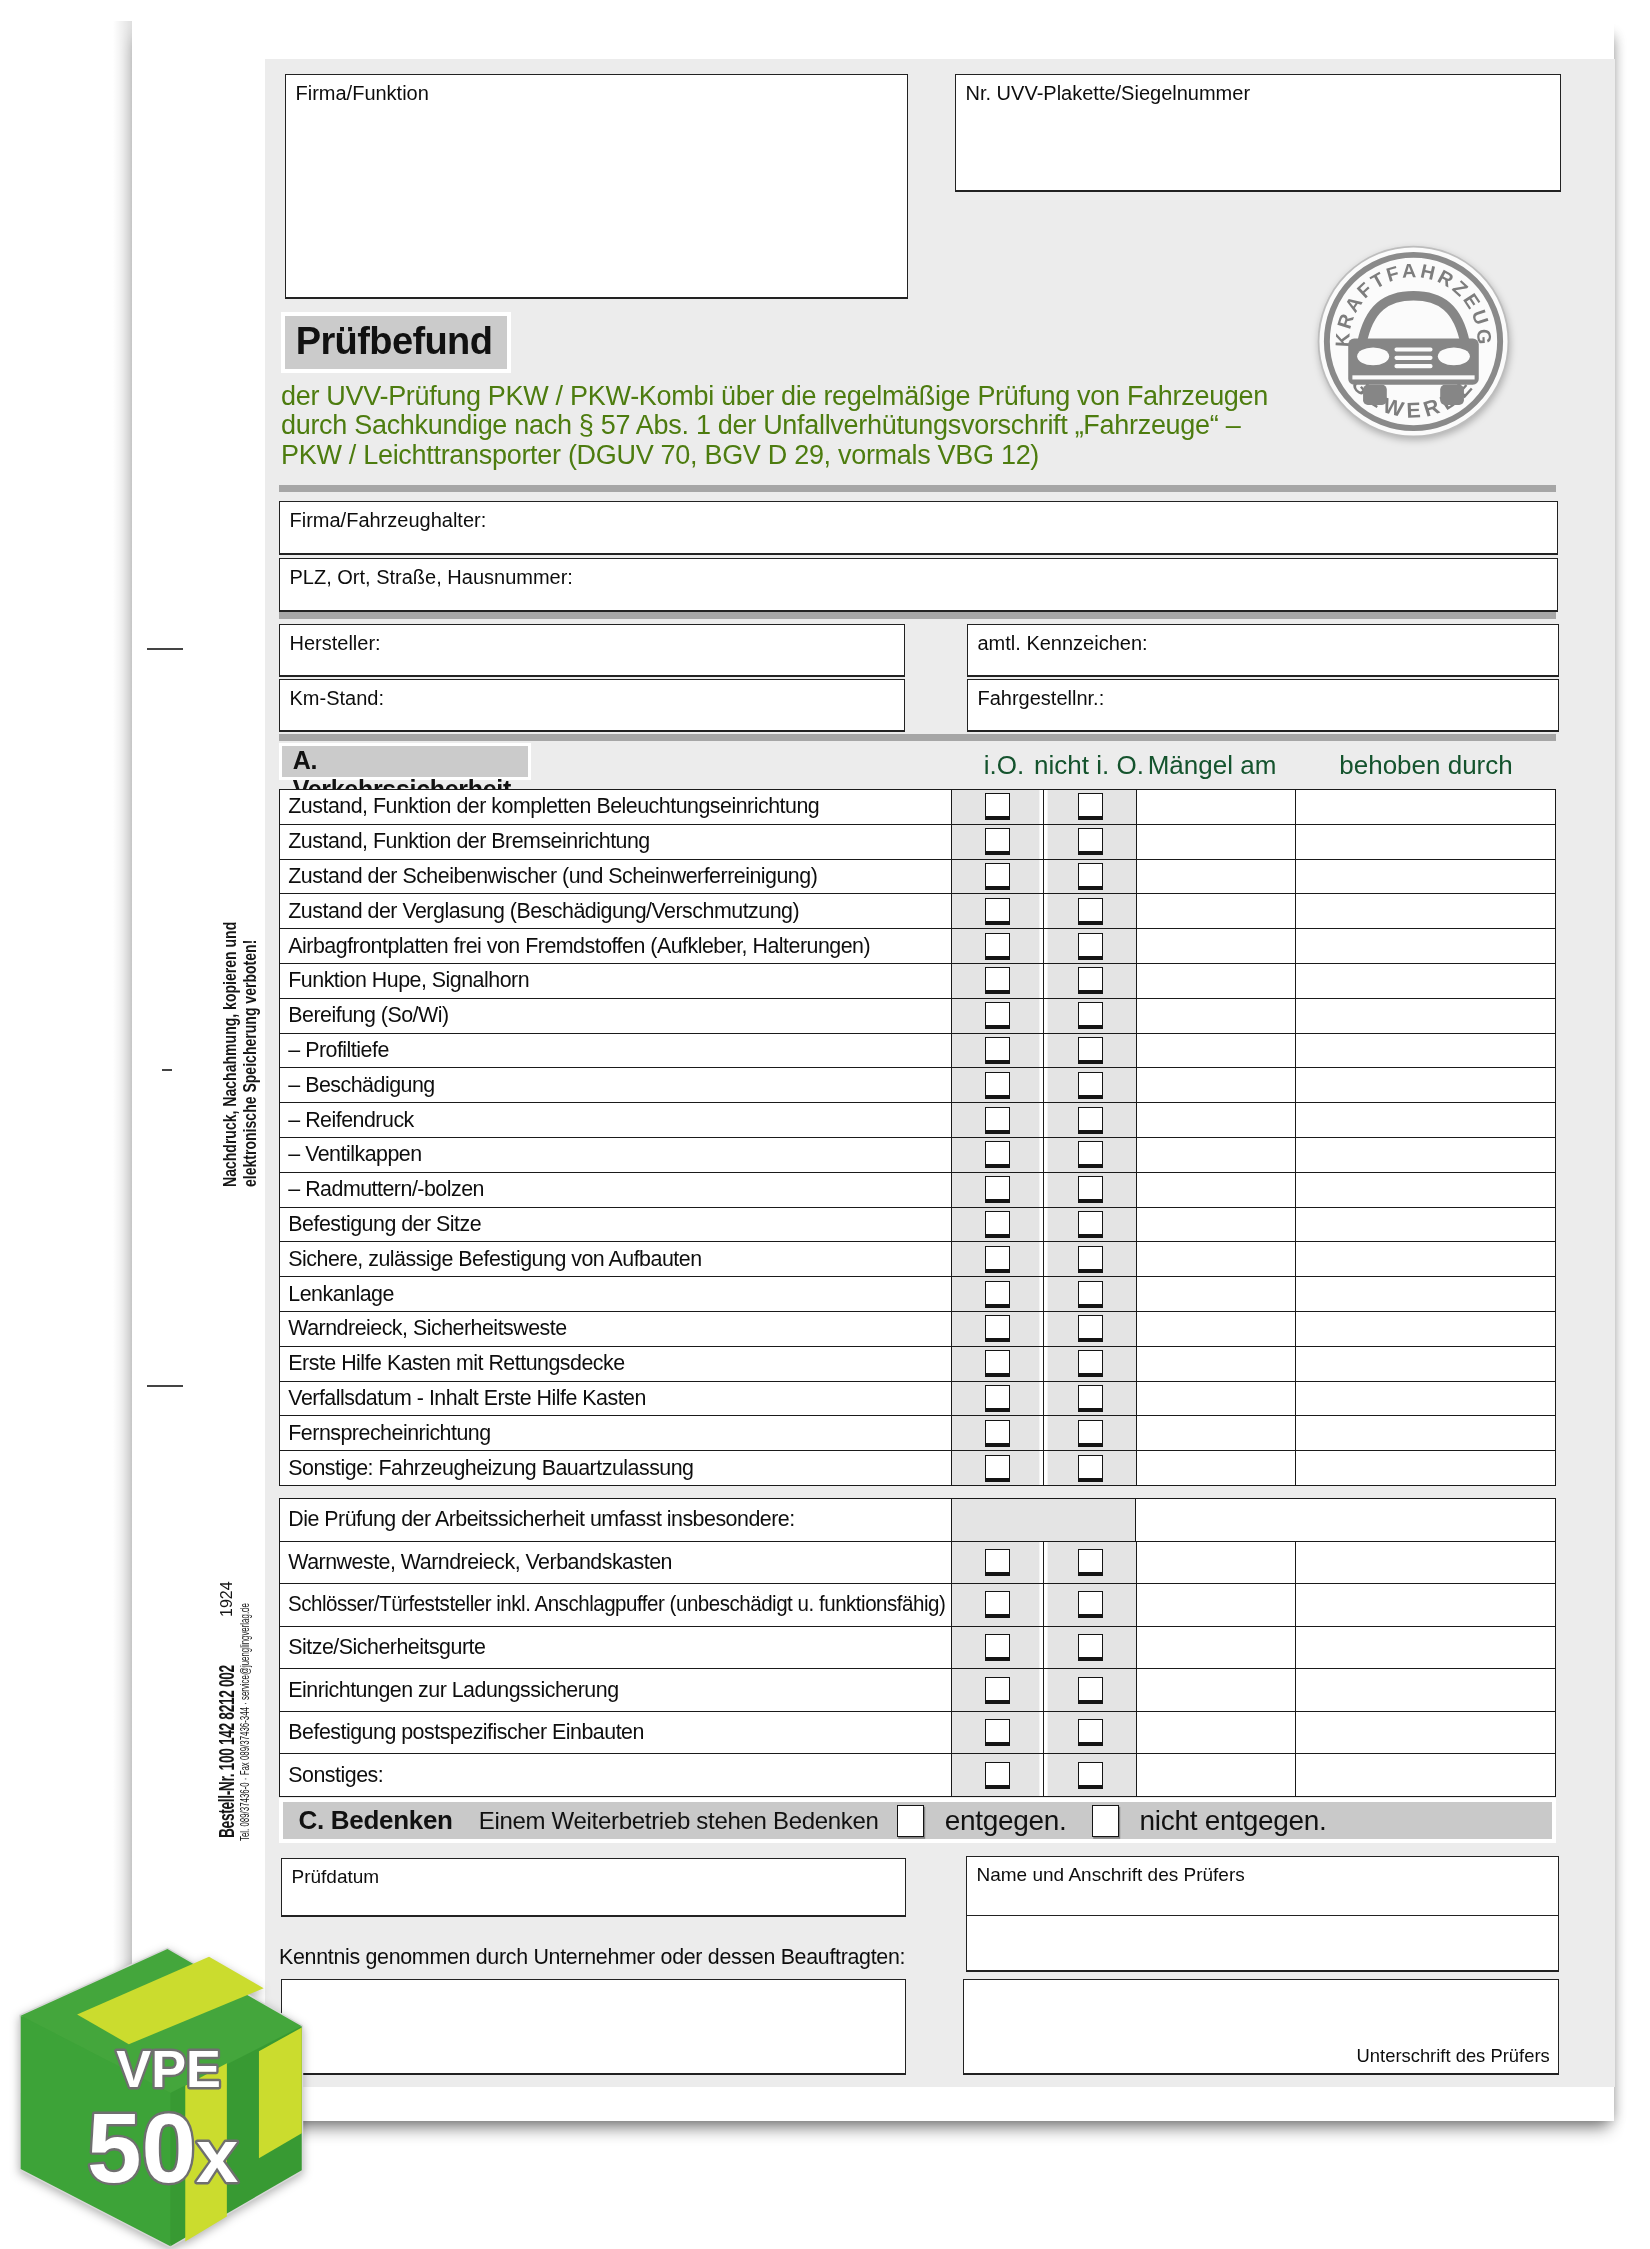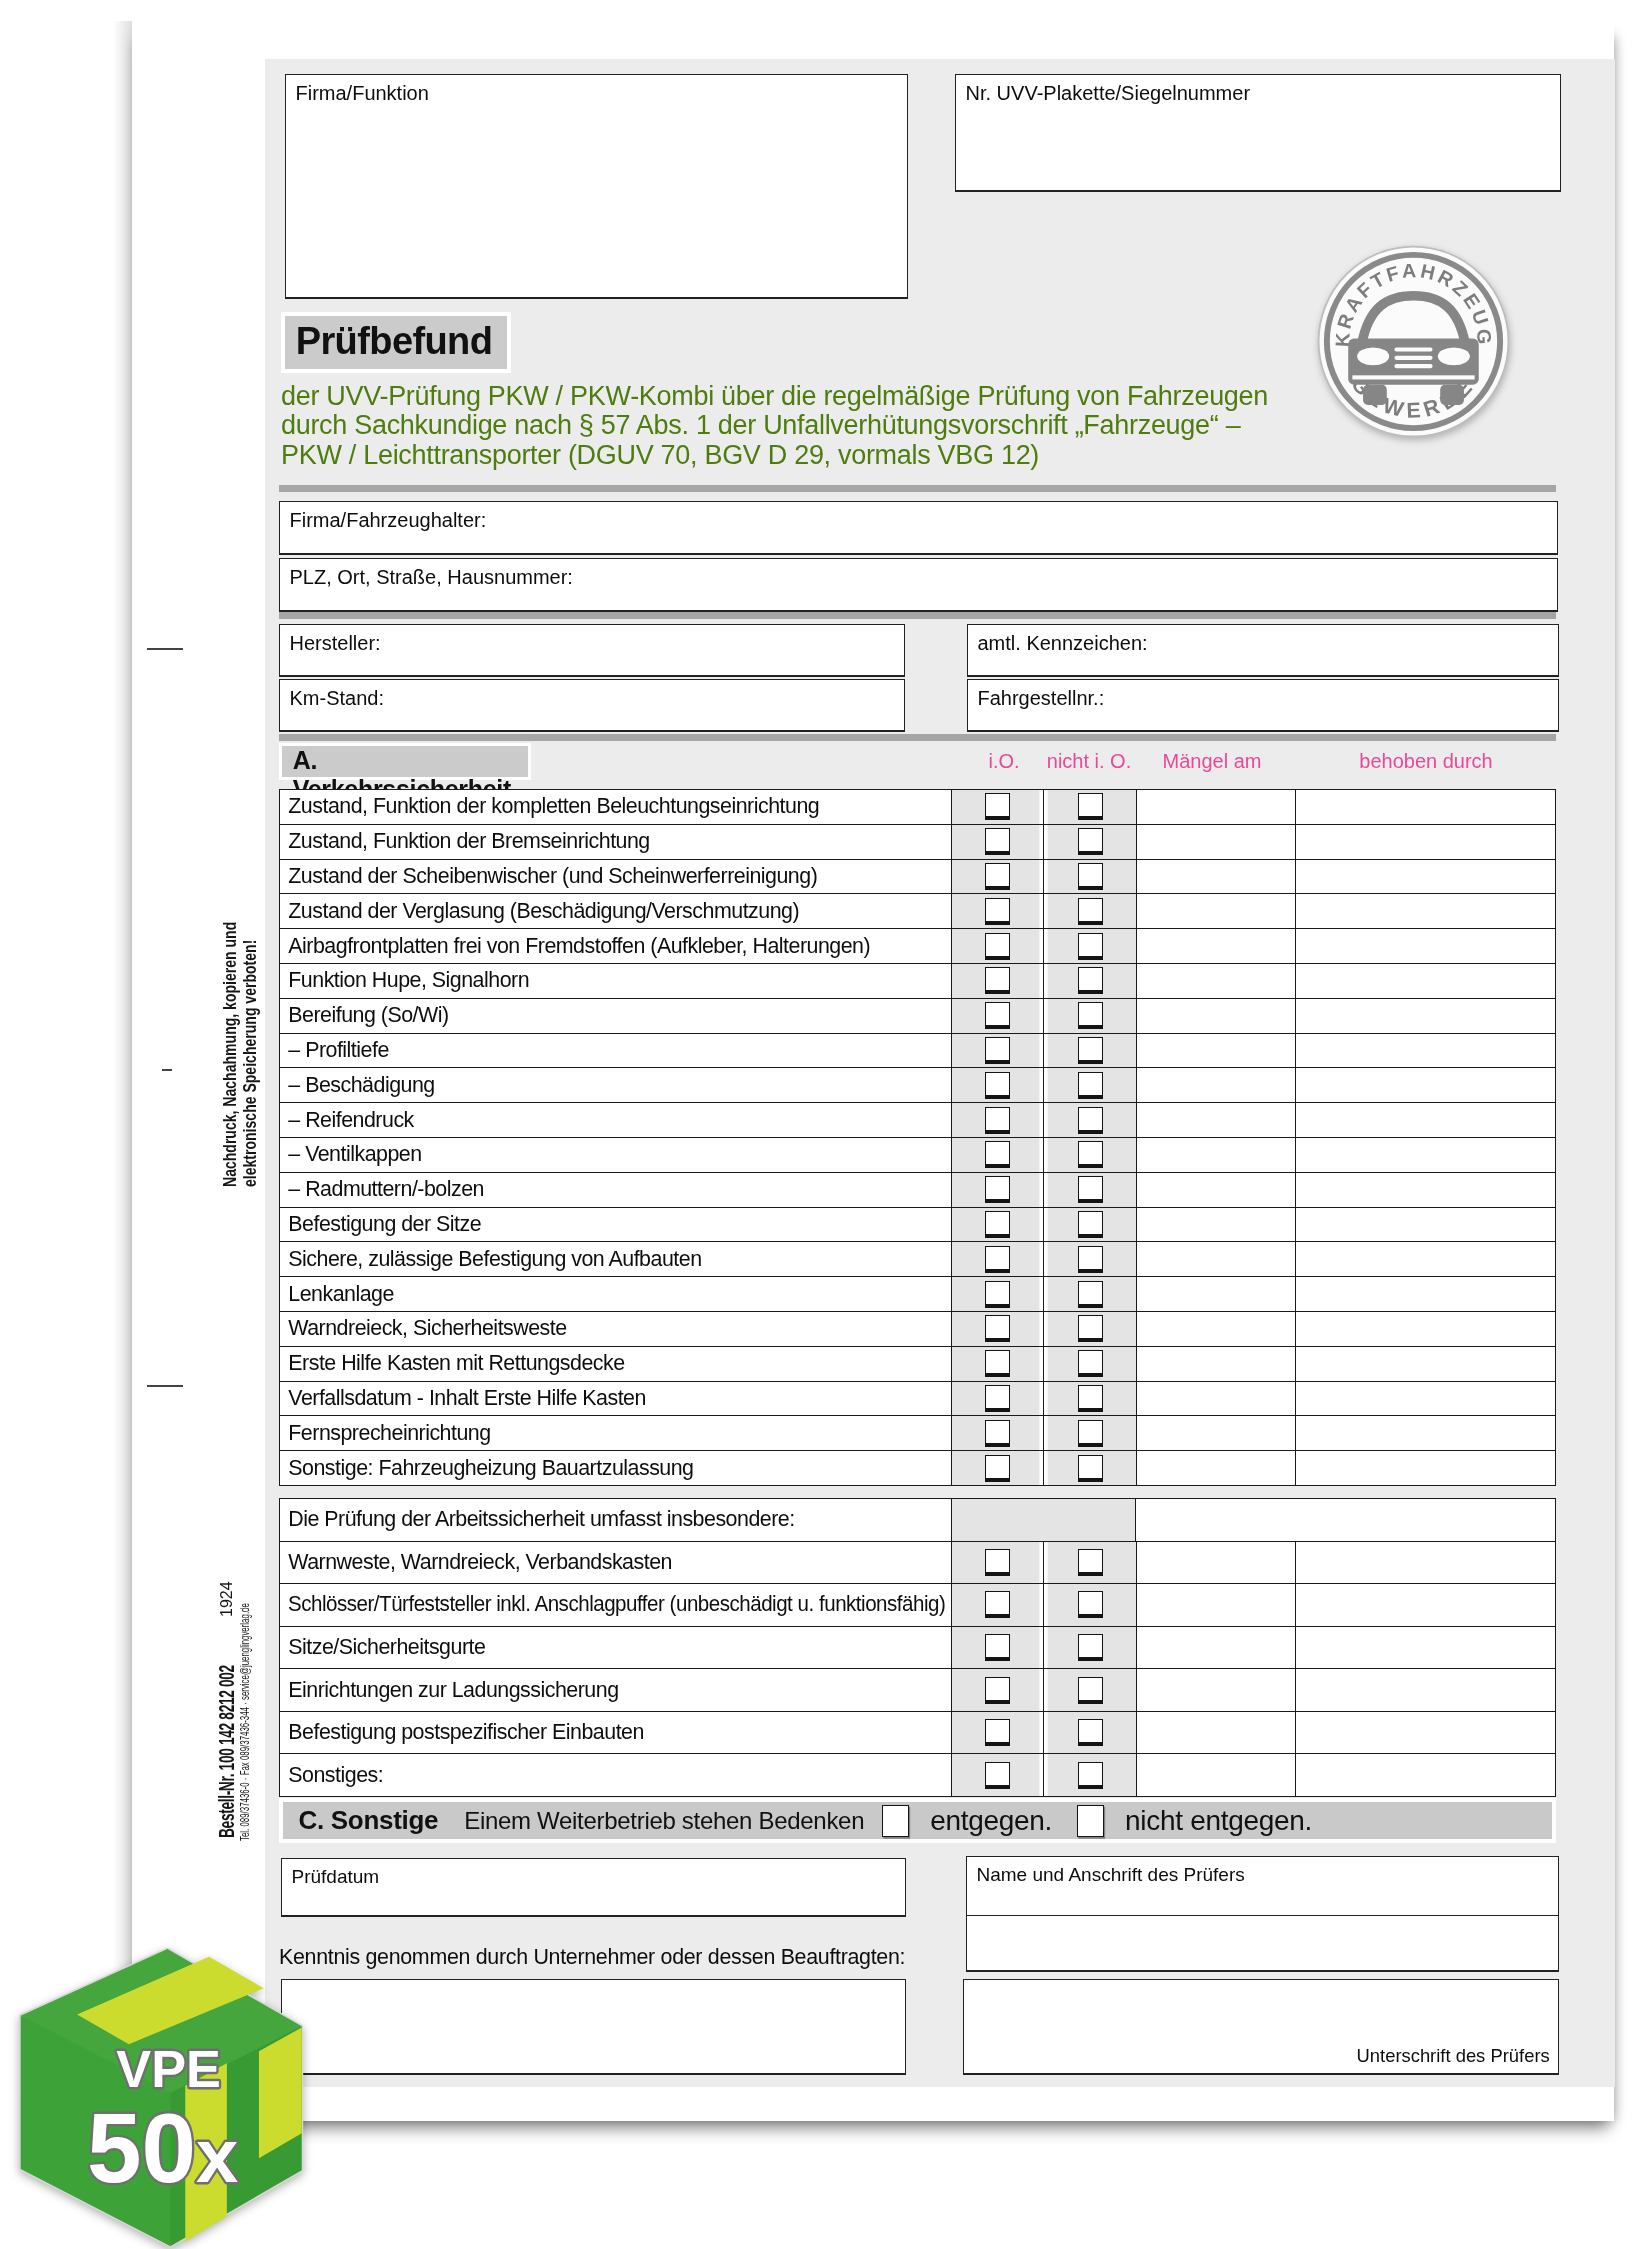--- a/index.html
+++ b/index.html
@@ -16,21 +16,21 @@
   .flabel{font-size:20px;padding:7.1px 9.5px;color:#0d0d0d;display:block}
   
   .gbar{position:absolute;left:279px;width:1277px;height:7.1px;background:#a6a6a6}
   
   #title-box{position:absolute;left:281px;top:312px;background:#cbcbcb;border:4.8px solid #fff;
     padding:3.6px 14.3px 6px 10.7px}
   #title-box span{font-size:38px;font-weight:bold;letter-spacing:-0.6px}
   .subtl{position:absolute;left:281px;width:1011px;font-size:27px;line-height:30px;color:#4d7c0f;letter-spacing:-0.3px}
   .shead{position:absolute;background:#cbcbcb;border:3.6px solid #fff;display:flex;align-items:flex-start;
     padding:0 10.7px;font-weight:bold;font-size:25px;letter-spacing:-0.3px}
-  .colh{position:absolute;transform:translateX(-50%);font-size:20px;white-space:nowrap;color:#ec4899}
+  .colh{position:absolute;transform:translateX(-50%);font-size:26px;white-space:nowrap;color:#14532d}
   
   .tbl{position:absolute;left:279px;width:1277px;border:1.8px solid #1a1a1a;display:flex;
     flex-direction:column;background:#fff;box-sizing:border-box}
   .trow{flex:1;display:flex;border-bottom:1.8px solid #1a1a1a;background:#fff;min-height:0}
   .trow:last-child{border-bottom:none}
   .c-text{width:671px;display:flex;align-items:center;padding-left:8.3px;overflow:hidden;box-sizing:border-box}
   .c-text span{font-size:21.4px;letter-spacing:-0.5px;white-space:nowrap;color:#0e0e0e}
   .c-cb{width:92px;background:#e4e4e4;border-left:1.8px solid #1a1a1a;display:flex;align-items:center;
     justify-content:center;box-sizing:border-box}
   .c-cb.c1{box-shadow:inset -3.6px 0 0 #fff}
@@ -515,21 +515,21 @@
         </div>
         <div class="c-cb c2">
           <span class="cb"></span>
         </div>
         <div class="c-mm"></div>
         <div class="c-bd"></div>
       </div>
     </div>
 
   <div id="cbar">
-    <span class="clabel">C. Sonstige</span>
+    <span class="clabel">C. Bedenken</span>
     <span class="ctext">Einem Weiterbetrieb stehen Bedenken</span>
     <span class="cb2" style="margin-left:18px"></span>
     <span class="opt">entgegen.</span>
     <span class="cb2" style="margin-left:25px"></span>
     <span class="opt">nicht entgegen.</span>
   </div>
 
   <div class="box" style="left:281px;top:1858px;width:623px;height:56px">
     <span class="flabel" style="font-size:19px">Prüfdatum</span>
   </div>

